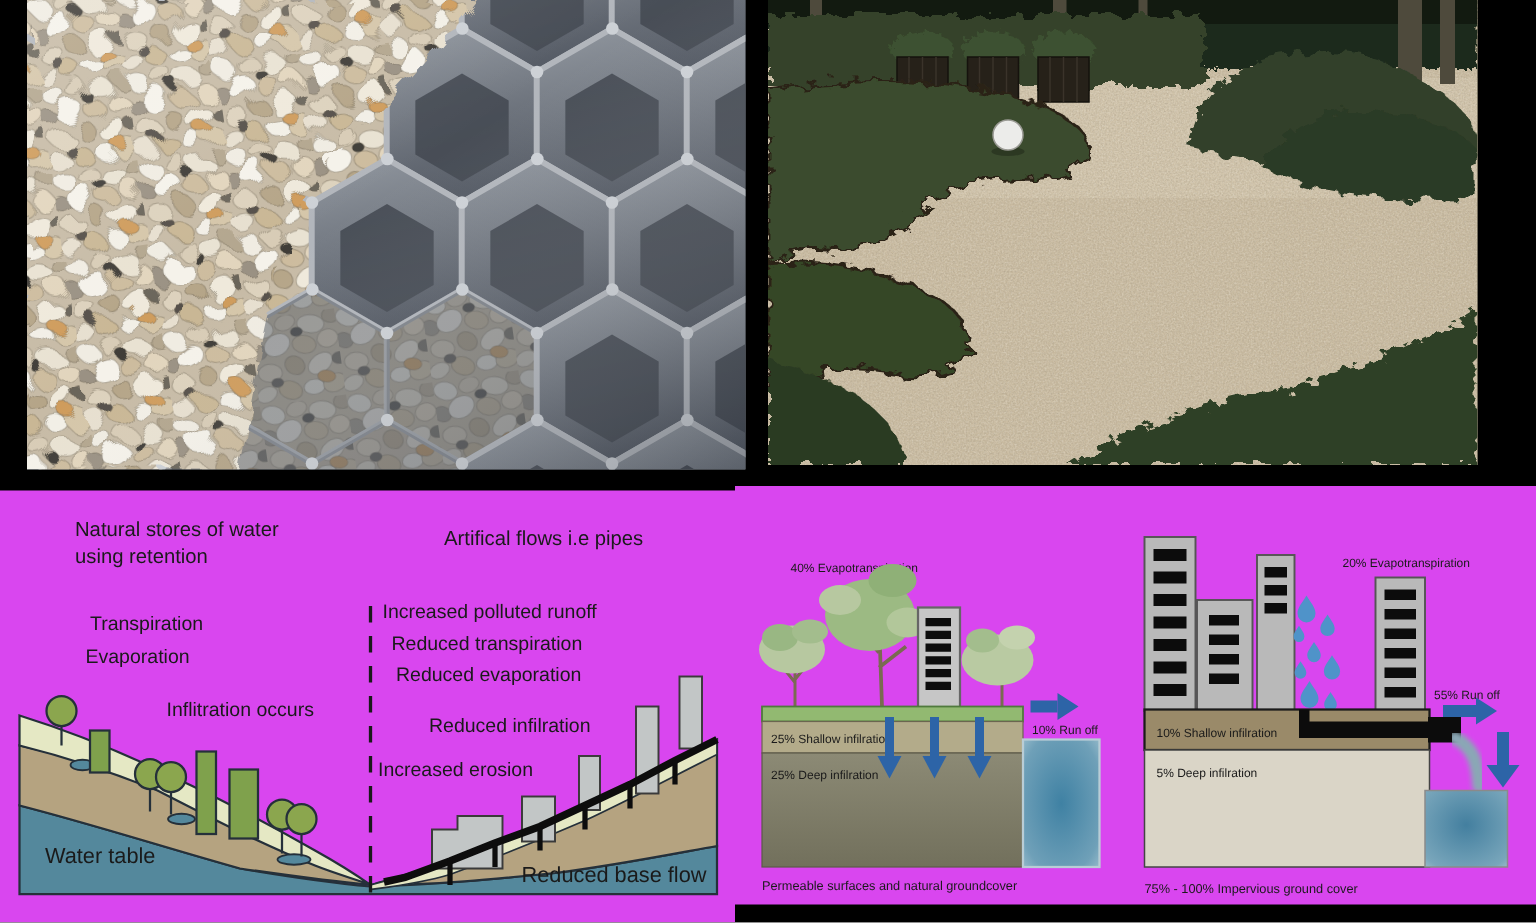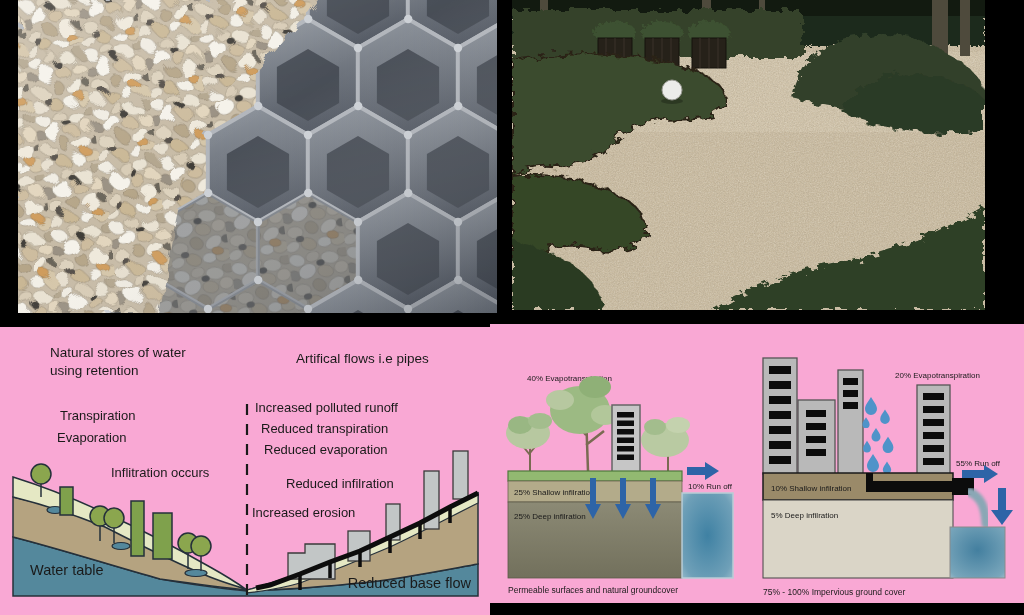--- a/index.html
+++ b/index.html
@@ -1,19 +1,19 @@
 <!DOCTYPE html>
 <html><head>
 <meta charset="utf-8">
 <style>
   html,body{margin:0;padding:0;background:#fff;}
   .stage{position:relative;width:1024px;height:615px;background:#000;overflow:hidden;
          font-family:"Liberation Sans",sans-serif;}
   .photo{position:absolute;overflow:hidden;}
-  .panel{position:absolute;background:#f9a8d4;}
+  .panel{position:absolute;background:#d946ef;}
   svg{display:block;}
   text{fill:#1a1a1a;}
   .lbl{font-size:13px;}
   .lbl-big{font-size:14.5px;}
   .head{font-size:13.5px;}
   .sm{font-size:8px;}
   .cap{font-size:8.5px;}
 </style>
 </head>
 <body>

